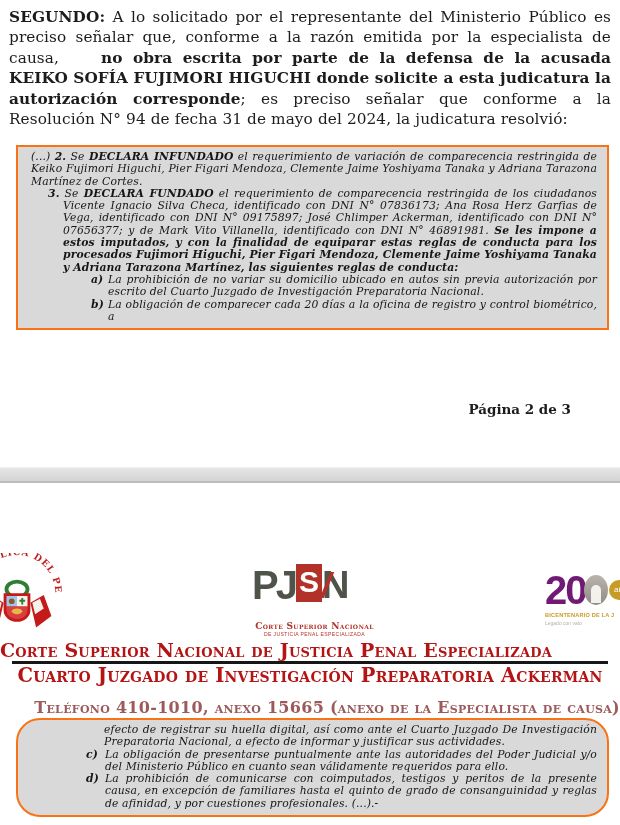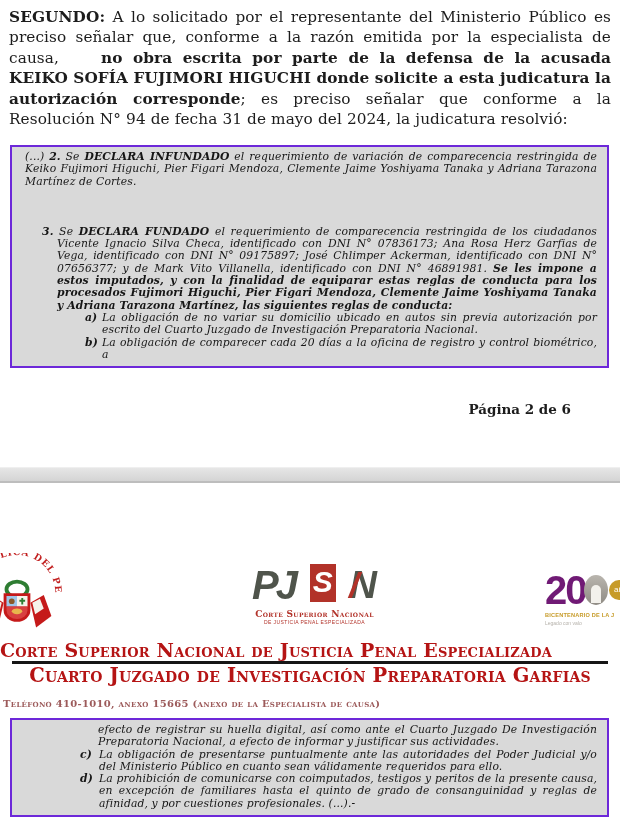--- a/index.html
+++ b/index.html
@@ -16,37 +16,37 @@
   .opening {
     position:absolute; left:9px; right:9px; top:7px;
     font-size:15.3px; line-height:20.4px; text-align:justify;
     color:#1c1c1c; letter-spacing:0.1px;
   }
   .opening .lbl { font-weight:bold; }
   .opening b { font-weight:bold;margin-left:32px; }
 
   
   .qbox {
-    position:absolute; left:10px; right:11px;
+    position:absolute; left:16px; right:11px;
     background:#d9d9d9;
-    border:2px solid #6d28d9;
+    border:2px solid #f97316;
     padding:4px 10px 5px 13px;
     font-style:italic;
     font-size:10.8px; line-height:12.3px;
     letter-spacing:0.12px;
     text-align:justify;
     color:#161616;
   }
   .qbox b { font-weight:bold; }
-  .qbox .item3 { padding-left:32px; text-indent:-15px;margin-top:38px; }
+  .qbox .item3 { padding-left:32px; text-indent:-15px; }
   .subrow { display:flex; margin-left:60px; }
   .subrow .marker { flex:0 0 17px; font-weight:bold; }
   .subrow .stext { flex:1; text-align:justify; }
   #box1 { top:145px; }
-  #box2 { top:718px; min-height:95px; }
+  #box2 { top:718px; min-height:95px;border-radius:24px; }
   #box2 .cont { margin-left:73px; }
   #box2 .subrow { margin-left:55px; }
   #box2 .subrow .marker { flex:0 0 19px; }
 
   
   .pagenum {
     position:absolute; top:401px; right:49px;
     font-weight:bold; font-size:13.5px; color:#1c1c1c;
   }
 
@@ -60,31 +60,31 @@
 
   
   .coat {
     position:absolute; left:-31px; top:553px; width:96px; height:86px;
   }
   .pjlogo {
     position:absolute; left:252px; top:558px; width:125px;
     text-align:center; line-height:1;
     font-family:"Liberation Sans", sans-serif;
   }
-  .pj-letters { display:flex; align-items:flex-end; justify-content:space-between; height:44px;font-style:italic; }
+  .pj-letters { display:flex; align-items:flex-end; justify-content:flex-start; height:44px; }
   .pj-pj { color:#4f544b; font-weight:bold; font-size:40px; letter-spacing:-3px; line-height:0.85; }
   .pj-s {
     display:inline-block; background:#b23229; color:#ffffff;
     font-weight:bold; font-size:30px; line-height:36px; width:26px; height:38px;
     margin-left:1px; text-align:center;
   }
   .pj-n { color:#4f544b; font-weight:bold; font-size:38px; line-height:0.9; position:relative; }
   .pj-n::after { content:""; position:absolute; left:3px; top:4px; width:4px; height:26px;
     background:#b23229; transform:skewX(-22deg); }
-  .pj-line1 { margin-top:8px; color:#b23229; font-weight:bold; font-size:9px;
+  .pj-line1 { margin-top:20px; color:#b23229; font-weight:bold; font-size:9px;
     font-variant:small-caps; letter-spacing:0.3px; font-family:"DejaVu Serif", serif; }
   .pj-line2 { margin-top:1px; color:#b23229; font-size:5px; letter-spacing:0.4px; }
 
   .biclogo {
     position:absolute; left:545px; top:570px; width:110px;
     font-family:"Liberation Sans", sans-serif; line-height:1;
   }
   .bic-row { display:flex; align-items:center; }
   .bic-num { color:#701a75; font-weight:bold; font-size:40px; letter-spacing:-2px; }
   .bic-arch { display:inline-block; width:24px; height:30px; border-radius:50%;
@@ -112,43 +112,43 @@
     text-align:center; color:#b51414; font-weight:bold;
     font-variant:small-caps; font-size:19.5px; letter-spacing:0.2px;
   }
   .hdr-addr {
     position:absolute; left:4px; right:0; top:687px;
     text-align:center; color:#9c5a5a; font-weight:bold;
     font-variant:small-caps; font-size:10px; letter-spacing:0.3px;margin-top:32px;
   }
   .hdr-phone {
     position:absolute; left:3px; right:0; top:698px;
-    text-align:left; color:#9c5a5a; font-weight:bold;
-    font-variant:small-caps; font-size:10px; letter-spacing:0.3px;
+    text-align:right; color:#9c5a5a; font-weight:bold;
+    font-variant:small-caps; font-size:16px; letter-spacing:0.3px;
   }
 </style>
 </head>
 <body>
 
 <p class="opening"><span class="lbl">SEGUNDO:</span><span> A lo solicitado por el representante del Ministerio Público es preciso señalar que, conforme a la razón emitida por la especialista de causa, </span><b>no obra escrita por parte de la defensa de la acusada KEIKO SOFÍA FUJIMORI HIGUCHI donde solicite a esta judicatura la autorización corresponde</b><span>; es preciso señalar que conforme a la Resolución N° 94 de fecha 31 de mayo del 2024, la judicatura resolvió:</span></p>
 
 <div class="qbox" id="box1">
   <div class="item2"><span>(...) </span><b>2.</b><span> Se </span><b>DECLARA INFUNDADO</b><span> el requerimiento de variación de comparecencia restringida de Keiko Fujimori Higuchi, Pier Figari Mendoza, Clemente Jaime Yoshiyama Tanaka y Adriana Tarazona Martínez de Cortes.</span></div>
   <div class="item3"><b>3.</b><span> Se </span><b>DECLARA FUNDADO</b><span> el requerimiento de comparecencia restringida de los ciudadanos Vicente Ignacio Silva Checa, identificado con DNI N° 07836173; Ana Rosa Herz Garfias de Vega, identificado con DNI N° 09175897; José Chlimper Ackerman, identificado con DNI N° 07656377; y de Mark Vito Villanella, identificado con DNI N° 46891981. </span><b>Se les impone a estos imputados, y con la finalidad de equiparar estas reglas de conducta para los procesados Fujimori Higuchi, Pier Figari Mendoza, Clemente Jaime Yoshiyama Tanaka y Adriana Tarazona Martínez, las siguientes reglas de conducta:</b></div>
   <div class="subrow">
     <span class="marker">a)</span>
-    <span class="stext">La obligación de no variar su domicilio ubicado en autos sin previa autorización por escrito del Cuarto Juzgado de Investigación Preparatoria Nacional.</span>
+    <span class="stext">La prohibición de no variar su domicilio ubicado en autos sin previa autorización por escrito del Cuarto Juzgado de Investigación Preparatoria Nacional.</span>
   </div>
   <div class="subrow">
     <span class="marker">b)</span>
     <span class="stext">La obligación de comparecer cada 20 días a la oficina de registro y control biométrico, a</span>
   </div>
 </div>
 
-<div class="pagenum">Página 2 de 6</div>
+<div class="pagenum">Página 2 de 3</div>
 
 <div class="separator"></div>
 
 <div class="coat">
   <svg viewBox="0 0 100 90" width="96" height="86">
     <defs>
         <path id="arc" d="M 10 42 A 40 40 0 0 1 90 42"></path>
       </defs>
     <text font-size="9.5" fill="#c22020" font-weight="bold" font-family="DejaVu Serif, serif" letter-spacing="1">
       <textPath href="#arc" startOffset="2">REPÚBLICA DEL PERÚ</textPath>
@@ -183,21 +183,21 @@
     <span class="bic-num">20</span>
       <span class="bic-arch"></span>
       <span class="bic-badge">añ</span>
   </div>
   <div class="bic-line1">BICENTENARIO DE LA J</div>
   <div class="bic-line2">Legado con valo</div>
 </div>
 
 <div class="hdr1">Corte Superior Nacional de Justicia Penal Especializada</div>
 <div class="hdr-rule"></div>
-<div class="hdr2">Cuarto Juzgado de Investigación Preparatoria Garfias</div>
+<div class="hdr2">Cuarto Juzgado de Investigación Preparatoria Ackerman</div>
 <div class="hdr-addr">Dirección: Av. Tacna N° 734 – cercado de lima</div>
 <div class="hdr-phone">Teléfono 410-1010, anexo 15665 (anexo de la Especialista de causa)</div>
 
 <div class="qbox" id="box2">
   <div class="cont">efecto de registrar su huella digital, así como ante el Cuarto Juzgado De Investigación Preparatoria Nacional, a efecto de informar y justificar sus actividades.</div>
   <div class="subrow">
     <span class="marker">c)</span>
     <span class="stext">La obligación de presentarse puntualmente ante las autoridades del Poder Judicial y/o del Ministerio Público en cuanto sean válidamente requeridos para ello.</span>
   </div>
   <div class="subrow">

